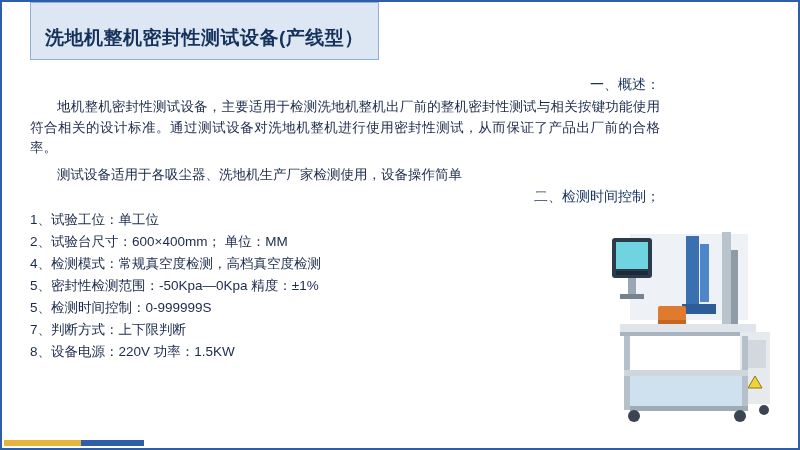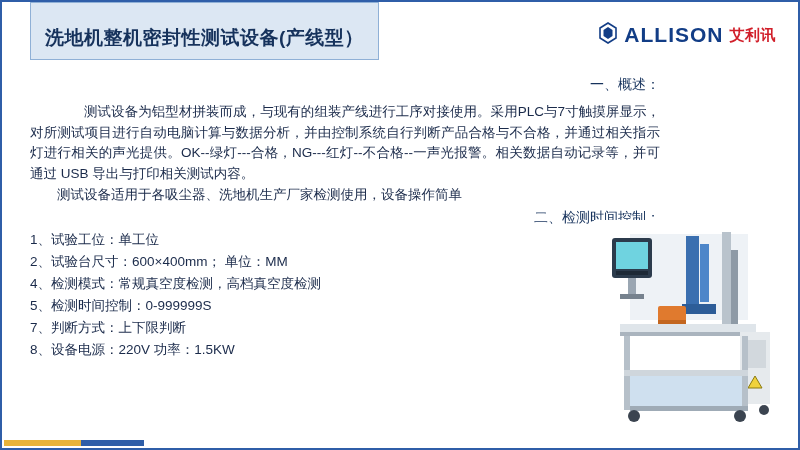--- a/index.html
+++ b/index.html
@@ -118,42 +118,33 @@
 </style>
 </head>
 <body>
 
 <div class="page">
 
   <div class="header">
     <div class="title-box">
       <span class="title-text">洗地机整机密封性测试设备(产线型）</span>
     </div>
-    <div class="brand">
-      <span>
-        <svg width="20" height="22" viewBox="0 0 20 22">
-          <path d="M10 1 L18 6 L18 16 L10 21 L2 16 L2 6 Z" fill="none" stroke="#123d86" stroke-width="1.6"></path>
-          <path d="M10 5 L14.5 8 L14.5 14 L10 17 L5.5 14 L5.5 8 Z" fill="#123d86"></path>
-        </svg>
-      </span>
-      <span class="brand-en">ALLISON</span>
-      <span class="brand-cn">艾利讯</span>
-    </div>
   </div>
 
   <div class="content">
     <p class="sec-head">一、概述：</p>
+    <p class="para">地机整机密封性测试设备，主要适用于检测洗地机整机出厂前的整机密封性测试与相关按键功能使用符合相关的设计标准。通过测试设备对洗地机整机进行使用密封性测试，从而保证了产品出厂前的合格率。</p>
     <div class="spacer"></div>
-    <p class="para tight">测试设备为铝型材拼装而成，与现有的组装产线进行工序对接使用。采用PLC与7寸触摸屏显示，对所测试项目进行自动电脑计算与数据分析，并由控制系统自行判断产品合格与不合格，并通过相关指示灯进行相关的声光提供。OK--绿灯---合格，NG---红灯--不合格--一声光报警。相关数据自动记录等，并可通过 USB 导出与打印相关测试内容。</p>
     <p class="para">测试设备适用于各吸尘器、洗地机生产厂家检测使用，设备操作简单</p>
     <p class="sec-head">二、检测时间控制；</p>
     <ul class="list">
       <li>1、试验工位：单工位</li>
       <li>2、试验台尺寸：600×400mm；      单位：MM</li>
       <li>4、检测模式：常规真空度检测，高档真空度检测</li>
+      <li>5、密封性检测范围：-50Kpa—0Kpa     精度：±1%</li>
       <li>5、检测时间控制：0-999999S</li>
       <li>7、判断方式：上下限判断</li>
       <li>8、设备电源：220V  功率：1.5KW</li>
 
     </ul>
   </div>
 
   <div class="photo">
     <svg width="196" height="210" viewBox="0 0 196 210">
 

